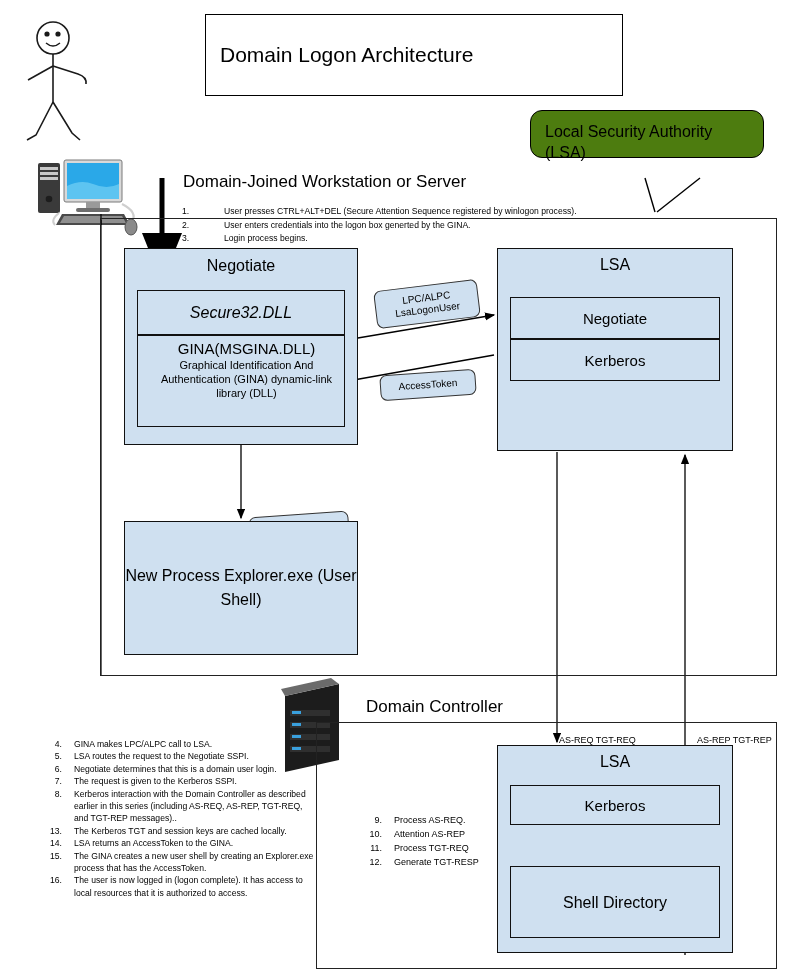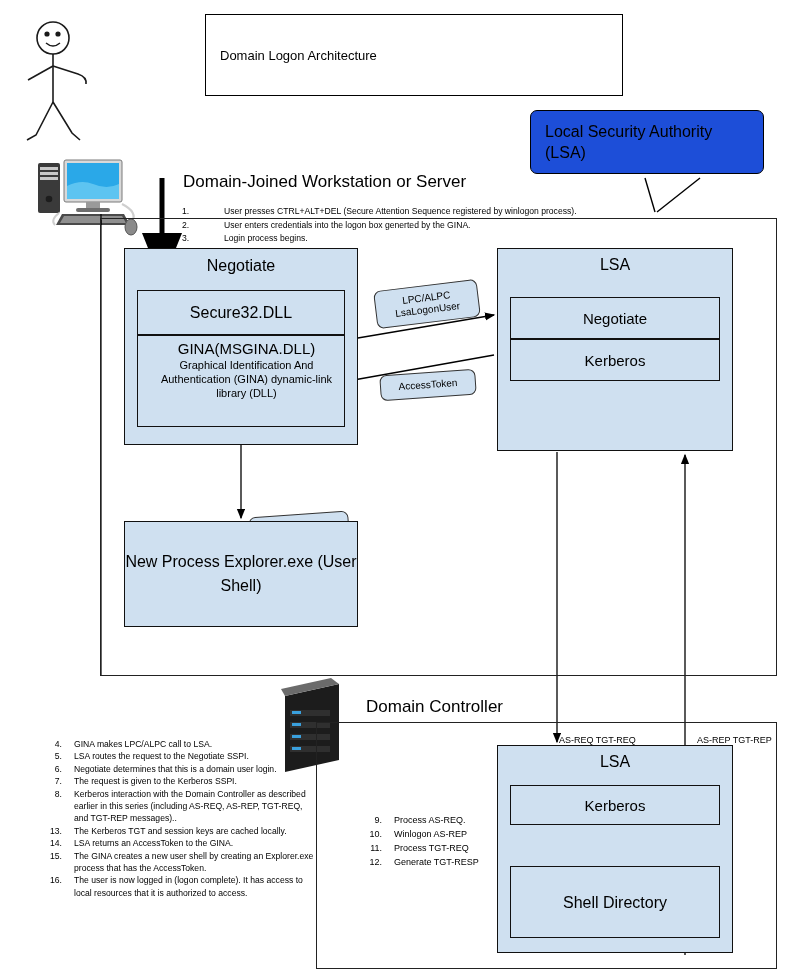--- a/index.html
+++ b/index.html
@@ -11,67 +11,67 @@
   
   .blue{background:#cfe0f0;border:1.4px solid #111;}
   .white{background:#ffffff;border:1.4px solid #000;}
   .plain{border:1.2px solid #222;background:transparent;}
 
   .ctr{display:flex;align-items:center;justify-content:center;text-align:center;}
   .ctrtop{display:flex;align-items:flex-start;justify-content:center;text-align:center;}
 
   
   #title-box{left:205px;top:14px;width:418px;height:82px;}
-  #title-text{font-size:13px;padding-left:14px;}
-
-  
-  #callout-box{left:530px;top:110px;width:234px;height:64px;
-      border:1.6px solid #000;border-radius:7px;background:#1d4ed8;}
+  #title-text{font-size:21px;padding-left:14px;}
+
+  
+  #callout-box{left:530px;top:110px;width:234px;height:48px;
+      border:1.6px solid #000;border-radius:12px;background:#4d7c0f;}
   #callout-text{font-size:16px;line-height:21px;padding:10px 12px 0 14px;}
 
   
   #ws-frame{left:100px;top:218px;width:677px;height:458px;}
   #dc-frame{left:316px;top:722px;width:461px;height:247px;}
 
   .frame-title{font-size:17px;}
   #ws-title{left:183px;top:172px;}
   #dc-title{left:366px;top:697px;}
 
   
   #ws-steps{left:176px;top:205px;width:500px;font-size:8.6px;line-height:13.5px;}
   .step{display:flex;}
   .step .n{width:42px;flex:0 0 42px;text-align:left;padding-left:6px;}
   .step .t{flex:1;}
 
   
   #winlogon-box{left:124px;top:248px;width:234px;height:197px;}
   #winlogon-title{position:absolute;left:0;right:0;top:8px;text-align:center;font-size:16px;}
   #secure32-box{left:137px;top:290px;width:208px;height:45px;}
-  #secure32-text{font-size:16px;}
+  #secure32-text{font-size:16px;font-style:italic;}
   #gina-box{left:137px;top:335px;width:208px;height:92px;}
   #gina-inner{font-size:11px;line-height:14px;padding-top:3px;text-align:center;width:100%;margin-left:11px;}
   #gina-inner .big{font-size:15px;line-height:19px;display:block;}
 
   
   #lsa-box{left:497px;top:248px;width:236px;height:203px;}
   #lsa-title{position:absolute;left:0;right:0;top:7px;text-align:center;font-size:16px;}
   #negotiate-box{left:510px;top:297px;width:210px;height:42px;}
   #kerberos-box{left:510px;top:339px;width:210px;height:42px;}
   .inner-lbl{font-size:15px;}
 
   
   .tag{background:#cfe0f0;border:1.2px solid #333;border-radius:7px;
        font-size:10px;line-height:12.5px;text-align:center;
        display:flex;align-items:center;justify-content:center;}
   #lpc-tag{left:375px;top:285px;width:104px;height:38px;transform:rotate(-7deg);}
   #accesstoken-tag1{left:380px;top:372px;width:96px;height:26px;transform:rotate(-4deg);}
   #accesstoken-tag2{left:249px;top:514px;width:100px;height:27px;transform:rotate(-4deg);font-size:11px;}
 
   
-  #newproc-box{left:124px;top:521px;width:234px;height:106px;}
+  #newproc-box{left:124px;top:521px;width:234px;height:134px;}
   #newproc-text{font-size:16px;line-height:24px;}
 
   
   #dc-steps{left:336px;top:813px;width:200px;font-size:9px;line-height:14px;}
   #dc-steps .n{width:40px;flex:0 0 40px;text-align:right;padding-right:12px;}
 
   
   #bl-steps{left:14px;top:738px;width:300px;font-size:8.6px;line-height:12.4px;}
   #bl-steps .n{width:42px;flex:0 0 42px;text-align:right;padding-right:12px;}
 
@@ -250,21 +250,21 @@
 <div class="abs bx plain" id="dc-frame"></div>
 <div class="abs frame-title" id="dc-title">Domain Controller</div>
 
 <div class="abs" id="dc-steps">
     <div class="step">
       <div class="n">9.</div>
       <div class="t">Process AS-REQ.</div>
     </div>
     <div class="step">
       <div class="n">10.</div>
-      <div class="t">Winlogon AS-REP</div>
+      <div class="t">Attention AS-REP</div>
     </div>
     <div class="step">
       <div class="n">11.</div>
       <div class="t">Process TGT-REQ</div>
     </div>
     <div class="step">
       <div class="n">12.</div>
       <div class="t">Generate TGT-RESP</div>
     </div>
   </div>

